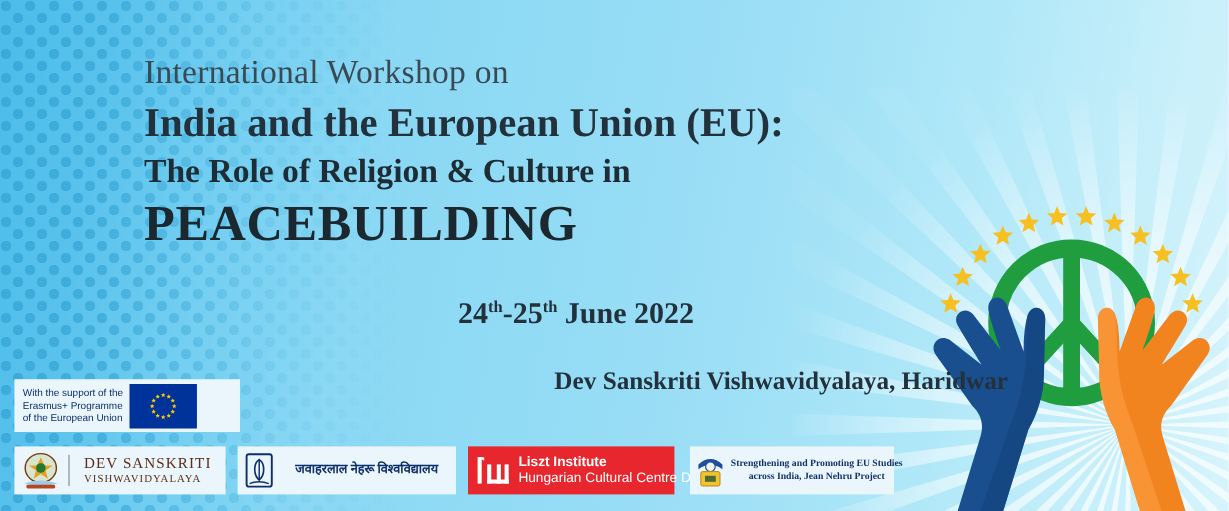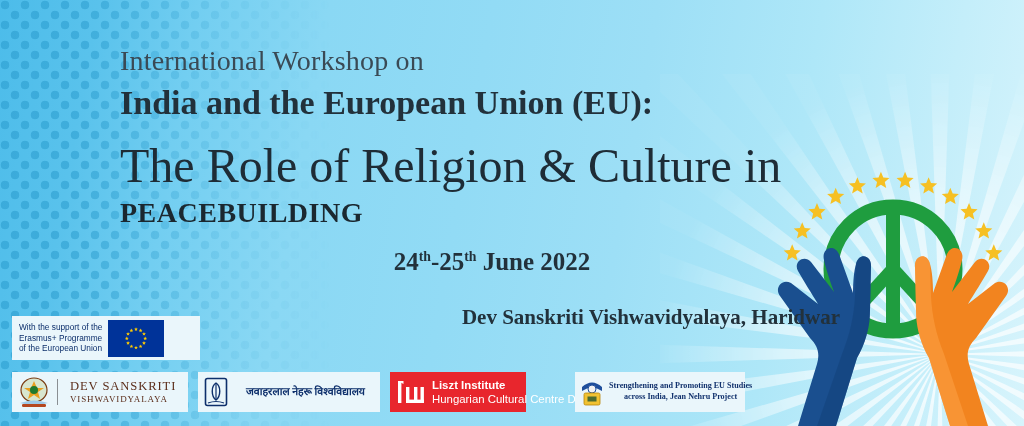--- a/index.html
+++ b/index.html
@@ -83,37 +83,37 @@
     color: #3a4a55;
   }
   .line-sub {
     font-size: 34px;
     font-weight: 700;
     line-height: 1.25;
     margin-top: 6px;
     color: #22313b;
   }
   .line-main {
-    font-size: 48px;
-    font-weight: 400;
+    font-size: 28px;
+    font-weight: 700;
     line-height: 1.2;
-    margin-top: 12px;
+    margin-top: 2px;
     color: #1e2c36;
   }
   .line-emph {
-    font-size: 28px;
+    font-size: 42px;
     font-weight: 700;
     letter-spacing: 0.5px;
     line-height: 1.2;
     margin-top: 2px;
     color: #1b2830;
   }
   #date-line {
     position: absolute;
-    left: 132px;
+    left: 120px;
     top: 248px;
     width: 720px;
     text-align: center;
     font-size: 25px;
     font-weight: 700;
     color: #22313b;
     z-index: 5;
   }
   #date-line sup {
     font-size: 0.55em;
@@ -214,21 +214,21 @@
   #jnu .jnu-l2 {
     font-family: "Liberation Serif", serif;
     font-size: 10.8px; color: #0d2f6b; font-weight: 700;
     white-space: nowrap; line-height: 1.25;
   }
 
   
   #liszt {
     left: 390px;
     top: 372px;
-    width: 136px;
+    width: 172px;
     height: 40px;
     background: #e8262d;
     padding: 16px 6px;
     gap: 6px;
   }
   #liszt .liszt-mark { width: 30px; height: 26px; flex: 0 0 auto; }
   #liszt .liszt-l1 {
     font-family: "Liberation Sans", sans-serif;
     font-size: 11.4px; color: #ffffff; font-weight: 700;
     white-space: nowrap; line-height: 1.25;

